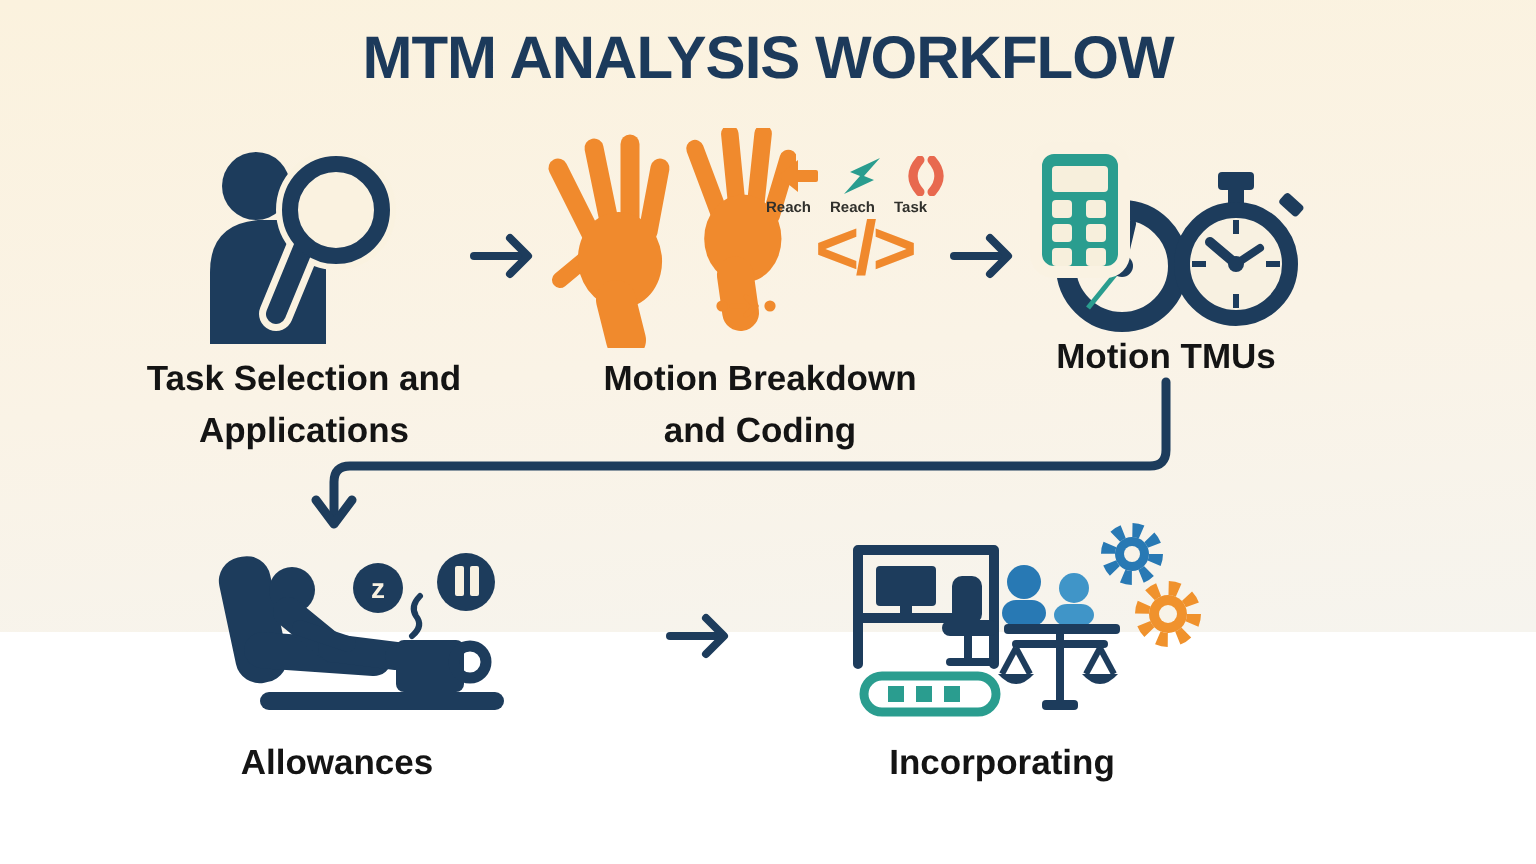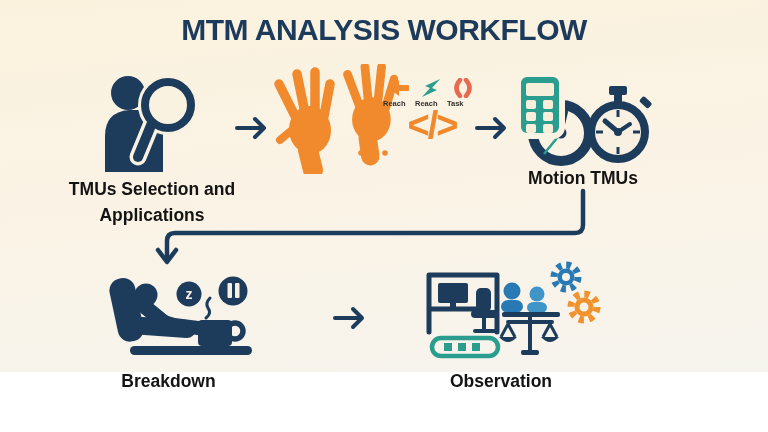--- a/index.html
+++ b/index.html
@@ -1,17 +1,17 @@
 <!DOCTYPE html>
 <html><head>
 <meta charset="utf-8">
 <style>
   html,body{margin:0;padding:0;}
   body{width:768px;height:432px;overflow:hidden;font-family:"Liberation Sans",sans-serif;}
-  .canvas{position:relative;width:768px;height:372px;
+  .canvas{position:relative;width:768px;height:316px;
     background:linear-gradient(175deg,#fbf2de 0%,#faf3e6 55%,#f6f4ee 100%);}
   .abs{position:absolute;}
   .title{top:13px;left:0;width:768px;text-align:center;font-size:30px;font-weight:800;
     color:#1c3a5b;letter-spacing:-0.5px;}
   .lbl{text-align:center;font-weight:700;font-size:17.5px;line-height:26px;color:#141414;}
   .lbl div{white-space:nowrap;}
   .mini-row{display:flex;justify-content:space-between;}
   .mini-cell{width:32px;display:flex;justify-content:center;}
   .mini-lbl{font-size:7.5px;font-weight:700;color:#30302c;width:32px;text-align:left;white-space:nowrap;}
   .code-glyph{font-size:38px;font-weight:800;color:#f0892d;letter-spacing:-2px;text-align:center;}
@@ -28,21 +28,21 @@
     <svg width="118" height="102" viewBox="0 0 118 102">
       <path d="M10,102 L10,66 Q10,42 34,40 L44,40 Q68,42 68,64 L68,102 Z" fill="#1d3c5c"></path>
       <circle cx="33" cy="23" r="17" fill="#1d3c5c"></circle>
       <line x1="57" y1="53" x2="43" y2="87" stroke="#faf2e0" stroke-width="17" stroke-linecap="round"></line>
       <circle cx="73" cy="35" r="23" fill="#faf2e0" stroke="#faf2e0" stroke-width="14"></circle>
       <line x1="57" y1="53" x2="43" y2="87" stroke="#1d3c5c" stroke-width="10" stroke-linecap="round"></line>
       <circle cx="73" cy="35" r="23" fill="#faf2e0" stroke="#1d3c5c" stroke-width="8"></circle>
     </svg>
   </div>
   <div class="abs lbl" style="left:40px;top:176px;width:224px;">
-    <div>TMUs Selection and</div>
+    <div>Task Selection and</div>
     <div>Applications</div>
   </div>
 
   <svg class="abs" style="left:234px;top:114px;" width="36" height="28" viewBox="0 0 36 28">
     <line x1="3" y1="14" x2="28" y2="14" stroke="#1d3c5c" stroke-width="4" stroke-linecap="round"></line>
     <path d="M21,5 L30,14 L21,23" fill="none" stroke="#1d3c5c" stroke-width="4" stroke-linecap="round" stroke-linejoin="round"></path>
   </svg>
 
   <div class="abs" style="left:272px;top:64px;">
     <svg width="126" height="110" viewBox="0 0 126 110">
@@ -95,20 +95,24 @@
 
   <svg class="abs" style="left:357px;top:146px;" width="36" height="14" viewBox="0 0 36 14">
     <circle cx="4" cy="7" r="2.8" fill="#f08a2d"></circle>
     <line x1="9" y1="7" x2="15" y2="7" stroke="#f08a2d" stroke-width="2.6" stroke-linecap="round"></line>
     <path d="M16,2.5 L21,7 L16,11.5" fill="none" stroke="#f08a2d" stroke-width="2.6" stroke-linecap="round" stroke-linejoin="round"></path>
     <circle cx="28" cy="7" r="2.8" fill="#f08a2d"></circle>
   </svg>
 
   <div class="abs code-glyph" style="left:390px;top:104px;width:84px;">&lt;/&gt;</div>
 
+  <div class="abs lbl" style="left:272px;top:176px;width:216px;">
+    <div>Motion Breakdown</div>
+    <div>and Coding</div>
+  </div>
 
   <svg class="abs" style="left:474px;top:114px;" width="36" height="28" viewBox="0 0 36 28">
     <line x1="3" y1="14" x2="28" y2="14" stroke="#1d3c5c" stroke-width="4" stroke-linecap="round"></line>
     <path d="M21,5 L30,14 L21,23" fill="none" stroke="#1d3c5c" stroke-width="4" stroke-linecap="round" stroke-linejoin="round"></path>
   </svg>
 
   <div class="abs" style="left:506px;top:68px;">
     <svg width="152" height="100" viewBox="0 0 152 100">
       <g>
         <circle cx="55" cy="65" r="28" fill="none" stroke="#1d3c5c" stroke-width="10"></circle>
@@ -172,21 +176,21 @@
         <rect x="137" y="21" width="4.5" height="15" rx="1" fill="#f8f1e1"></rect>
       </g>
       <g>
         <path d="M108,56 q6,-5 2,-10 q-3,-5 2,-10" fill="none" stroke="#1d3c5c" stroke-width="3" stroke-linecap="round"></path>
         <rect x="100" y="58" width="34" height="26" rx="4" fill="#1d3c5c"></rect>
         <circle cx="137" cy="69" r="8" fill="none" stroke="#1d3c5c" stroke-width="5.5"></circle>
       </g>
     </svg>
   </div>
   <div class="abs lbl" style="left:76px;top:368px;width:185px;">
-    <div>Breakdown</div>
+    <div>Allowances</div>
   </div>
 
   <svg class="abs" style="left:332px;top:304px;" width="36" height="28" viewBox="0 0 36 28">
     <line x1="3" y1="14" x2="28" y2="14" stroke="#1d3c5c" stroke-width="4" stroke-linecap="round"></line>
     <path d="M21,5 L30,14 L21,23" fill="none" stroke="#1d3c5c" stroke-width="4" stroke-linecap="round" stroke-linejoin="round"></path>
   </svg>
 
   <div class="abs" style="left:416px;top:258px;">
     <svg width="192" height="102" viewBox="0 0 192 102">
       <g>
@@ -229,16 +233,16 @@
         <circle cx="150" cy="19" r="4" fill="#f8f3e8"></circle>
       </g>
       <g>
         <circle cx="168" cy="49" r="13" fill="none" stroke="#f0922d" stroke-width="7" stroke-dasharray="5.1 5.1"></circle>
         <circle cx="168" cy="49" r="9.5" fill="#f0922d"></circle>
         <circle cx="168" cy="49" r="4.5" fill="#f8f3e8"></circle>
       </g>
     </svg>
   </div>
   <div class="abs lbl" style="left:408px;top:368px;width:186px;">
-    <div>Observation</div>
+    <div>Incorporating</div>
   </div>
 
 </div>
 
 </body></html>

